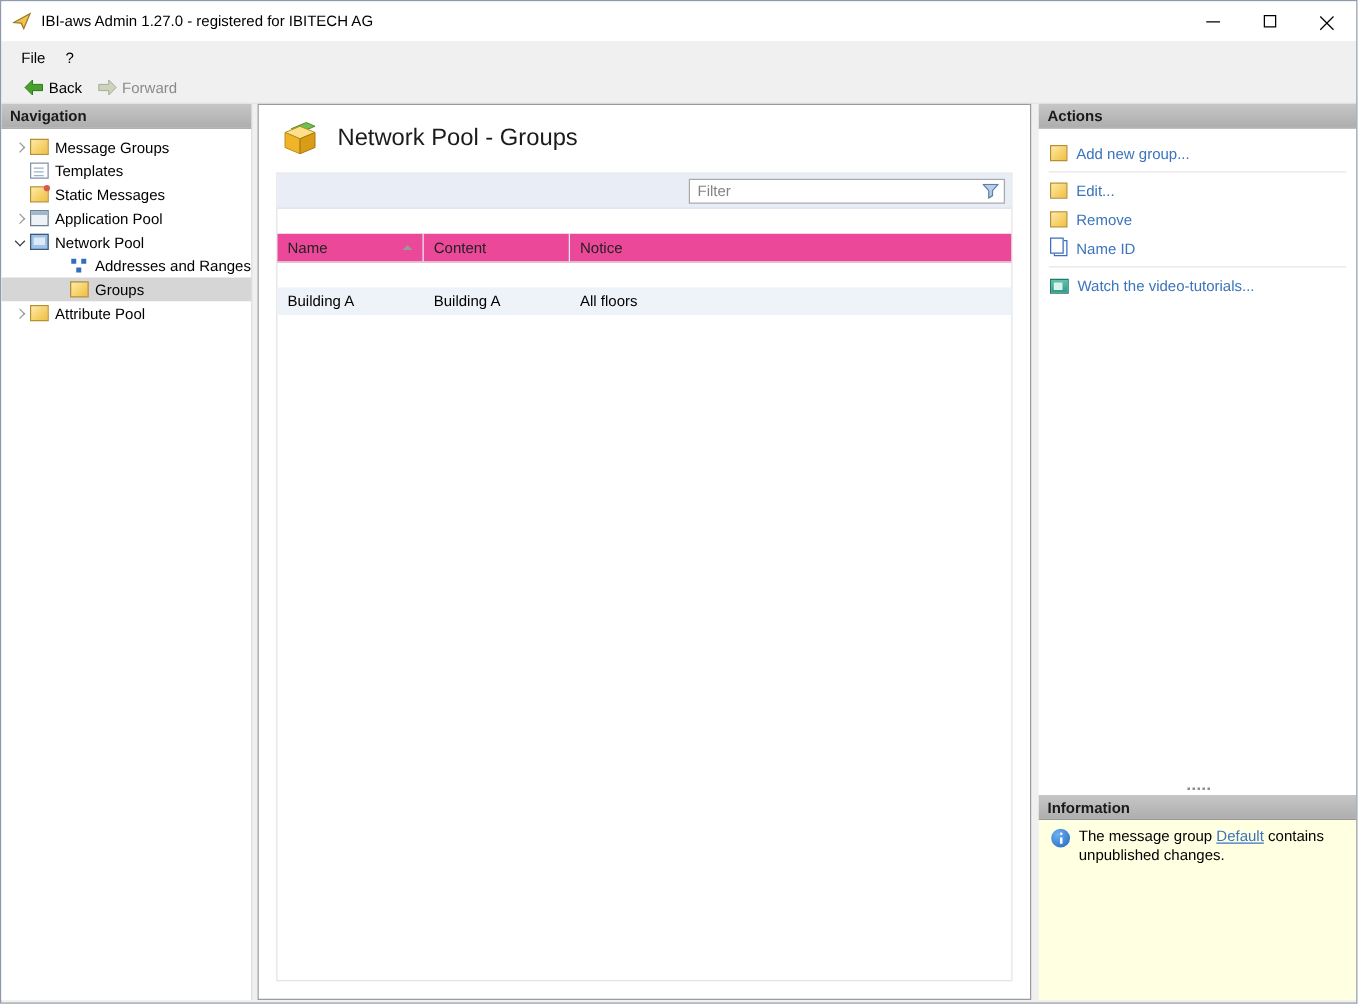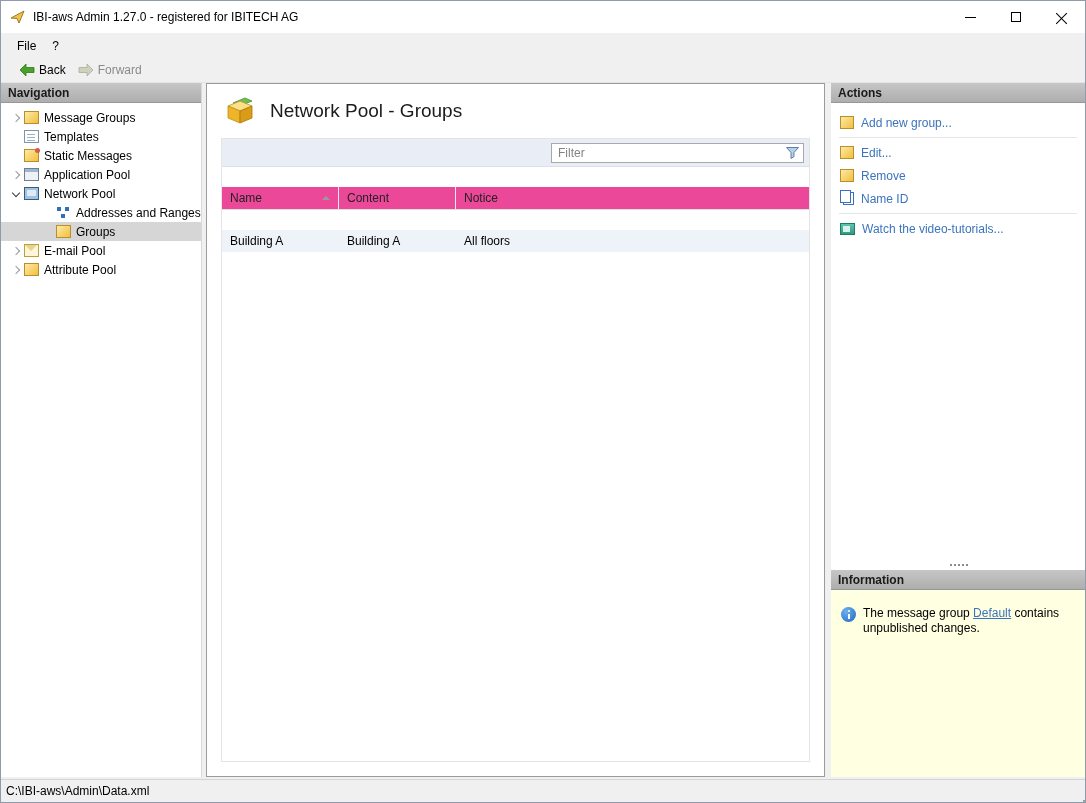--- a/index.html
+++ b/index.html
@@ -85,21 +85,21 @@
   .action { display:flex; align-items:center; gap:7px; height:23px; padding-left:9px; cursor:pointer; }
   .alabel { color:#3b74bc; }
   .asep { border-top:1px solid #e6e6e6; margin:3px 8px; }
   .ai { width:14px; height:13px; flex:none; position:relative; }
   .ai-cube { background:linear-gradient(135deg,#ffeaa6,#f0bf3e); border:1px solid #b98f2e; }
   .ai-copy { width:11px; height:13px; background:#fff; border:1px solid #3a6ebf; margin-left:3px; }
   .ai-copy::before { content:""; position:absolute; left:-4px; top:-3px; width:9px; height:11px; background:#fff; border:1px solid #3a6ebf; }
   .ai-video { width:15px; height:12px; background:linear-gradient(#5fc4b0,#2e9a86); border:1px solid #1f7a6a; }
   .ai-video::before { content:""; position:absolute; left:2px; top:2px; width:7px; height:6px; background:#d9f3ec; }
   .grip-h { position:absolute; left:50%; bottom:4px; width:2px; height:2px; background:#8c8c8c; box-shadow:-8px 0 #8c8c8c, -4px 0 #8c8c8c, 4px 0 #8c8c8c, 8px 0 #8c8c8c; }
-  .info-body { height:187px; flex:none; background:#ffffe1; padding:16px 10px; display:flex; align-items:flex-start; }
+  .info-body { height:144px; flex:none; background:#ffffe1; padding:6px 10px; display:flex; align-items:flex-start; }
   .info-ic { width:15px; height:15px; border-radius:50%; background:radial-gradient(circle at 35% 30%, #6db1f0, #1f66c0); flex:none; position:relative; margin-right:7px; margin-top:1px; }
   .info-ic::before { content:""; position:absolute; left:6.5px; top:3px; width:2px; height:2px; background:#fff; border-radius:50%; }
   .info-ic::after { content:""; position:absolute; left:6.5px; top:6.5px; width:2px; height:5px; background:#fff; }
   .info-text { line-height:15px; max-width:215px; }
   .ilink { color:#3b74bc; text-decoration:underline; cursor:pointer; }
 
   
   .statusbar { height:23px; flex:none; background:#f0f0f0; border-top:1px solid #d4d4d4; display:flex; align-items:center; padding-left:5px; position:relative; }
   .resize-grip { position:absolute; right:4px; bottom:4px; width:2px; height:2px; background:transparent; box-shadow:8px 0 #9f9f9f, 4px 4px #9f9f9f, 8px 4px #9f9f9f, 0 8px #9f9f9f, 4px 8px #9f9f9f, 8px 8px #9f9f9f; }
 </style>
@@ -185,25 +185,20 @@
         </div>
         <div class="tree-item lvl1">
           <span class="chev"></span>
           <span class="ti ti-nodes"></span>
           <span class="tlabel">Addresses and Ranges</span>
         </div>
         <div class="tree-item lvl1 selected">
           <span class="chev"></span>
           <span class="ti ti-cube"></span>
           <span class="tlabel">Groups</span>
-        </div>
-        <div class="tree-item lvl0">
-          <span class="chev right"></span>
-          <span class="ti ti-mail"></span>
-          <span class="tlabel">E-mail Pool</span>
         </div>
         <div class="tree-item lvl0">
           <span class="chev right"></span>
           <span class="ti ti-cube"></span>
           <span class="tlabel">Attribute Pool</span>
         </div>
 
       </div>
     </div>
 
@@ -287,18 +282,14 @@
       <div class="info-body">
         <span class="info-ic"></span>
         <div class="info-text">
           <span>The message group </span><a class="ilink">Default</a><span> contains unpublished changes.</span>
         </div>
       </div>
     </div>
 
   </div>
 
-  <div class="statusbar">
-    <span>C:\IBI-aws\Admin\Data.xml</span>
-    <span class="resize-grip"></span>
-  </div>
 
 </div>
 
 </body></html>

